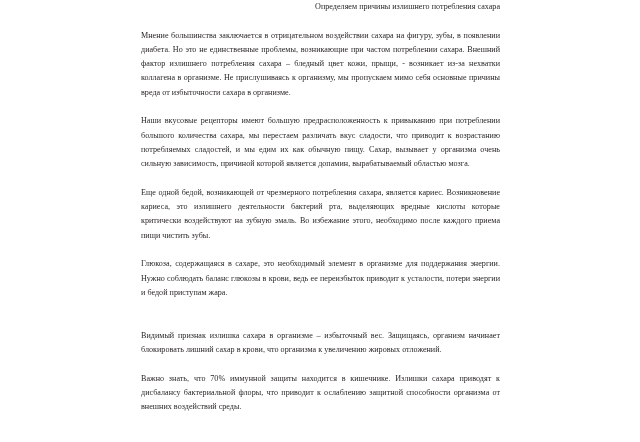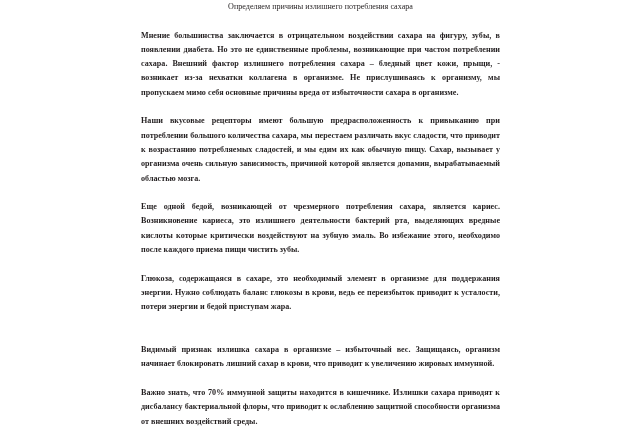--- a/index.html
+++ b/index.html
@@ -26,32 +26,31 @@
     left: 141px;
     top: 0px;
     width: 359px;
   }
   .doc-title {
     font-size: 8.1px;
     line-height: 14.3px;
     margin: 0;
     padding: 0;
     font-weight: normal;
-    text-align: center;
+    text-align: right;
     letter-spacing: 0.02px;
   }
   .doc-paragraph {
     font-size: 8.1px;
     line-height: 14.3px;
     margin: 0;
     padding: 0;
     text-align: justify;
     text-justify: inter-word;
     letter-spacing: 0.02px;
-    font-weight: bold;
   }
   .para-gap {
     height: 14.3px;
   }
   .title-gap {
     height: 14.3px;
   }
 </style>
 </head>
 <body>
@@ -75,20 +74,20 @@
 
     <div class="para-gap"></div>
 
     <p class="doc-paragraph">Глюкоза, содержащаяся в сахаре, это необходимый элемент в организме для поддержания энергии. Нужно соблюдать баланс глюкозы в крови, ведь ее переизбыток приводит к усталости, потери энергии и бедой приступам жара.</p>
 
     <div class="para-gap"></div>
 
 
     <div class="para-gap"></div>
 
-    <p class="doc-paragraph">Видимый признак излишка сахара в организме – избыточный вес. Защищаясь, организм начинает блокировать лишний сахар в крови, что приводит к увеличению жировых иммунной.</p>
+    <p class="doc-paragraph">Видимый признак излишка сахара в организме – избыточный вес. Защищаясь, организм начинает блокировать лишний сахар в крови, что организма к увеличению жировых отложений.</p>
 
     <div class="para-gap"></div>
 
     <p class="doc-paragraph">Важно знать, что 70% иммунной защиты находится в кишечнике. Излишки сахара приводят к дисбалансу бактериальной флоры, что приводит к ослаблению защитной способности организма от внешних воздействий среды.</p>
 
   </div>
 </div>
 
 </body></html>

